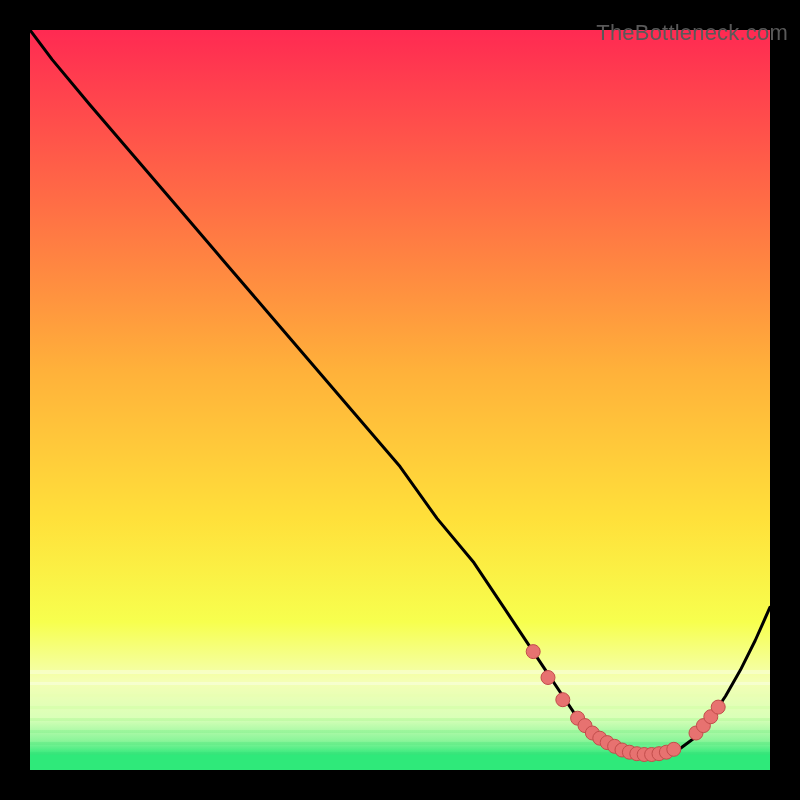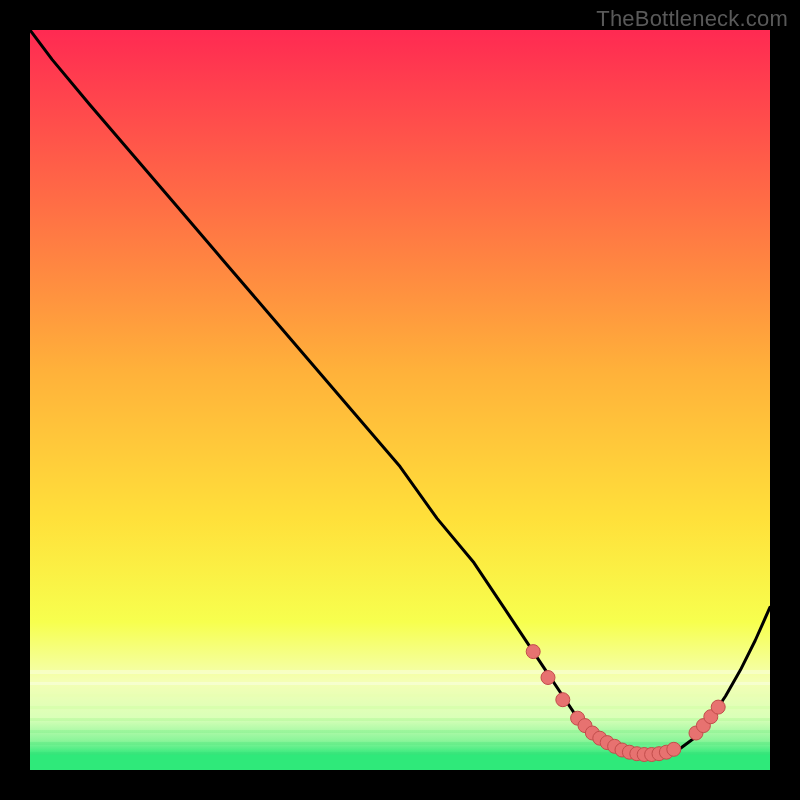--- a/index.html
+++ b/index.html
@@ -20,21 +20,21 @@
   .plot-area {
     position: absolute;
     left: 30px;
     top: 30px;
     width: 740px;
     height: 740px;
     
   }
   .watermark {
     position: absolute;
-    top: 6px;
+    top: 20px;
     right: 12px;
     font-size: 22px;
     font-weight: 500;
     color: #595959;
     letter-spacing: 0.2px;
   }
   svg {
     position: absolute;
     left: 0;
     top: 0;

